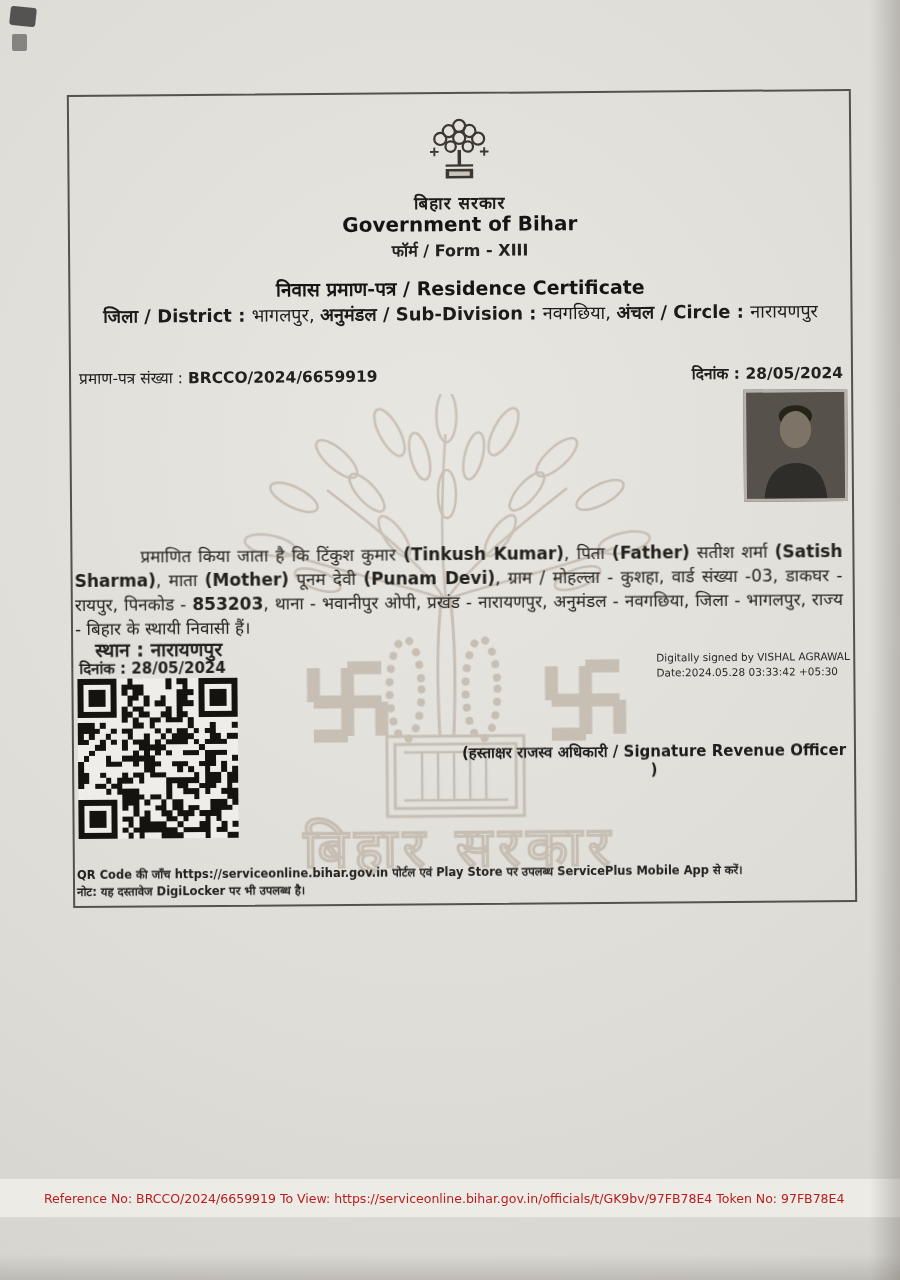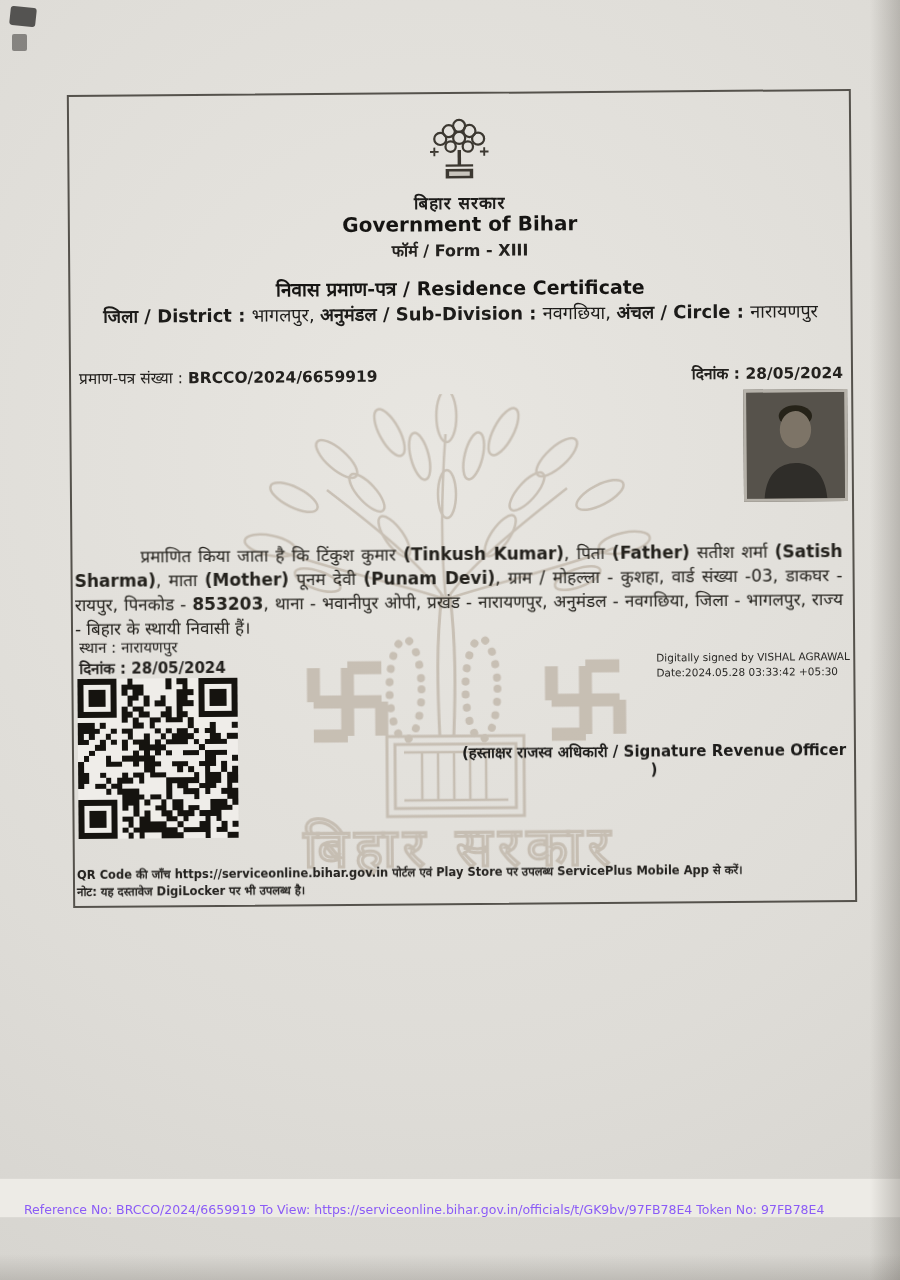--- a/index.html
+++ b/index.html
@@ -35,40 +35,40 @@
   .issue-date { font-weight:bold; }
 
   .photo { position:absolute; left:672px; top:298px; width:104px; height:112px;
     background:#56524b; border:3px solid #b6b2aa; overflow:hidden; }
 
   .watermark { position:absolute; left:150px; top:300px; width:490px; height:496px; z-index:0; }
 
   .body-text { position:absolute; left:2px; right:10px; top:448px; z-index:2;
     font-size:17px; line-height:24px; text-align:justify; text-indent:66px; color:#24221d; }
 
-  .place { position:absolute; left:6px; top:540px; font-size:15px; z-index:2; }
+  .place { position:absolute; left:22px; top:540px; font-size:19px; z-index:2;font-weight:bold; }
   .date2 { position:absolute; left:6px; top:561px; font-size:15px; font-weight:bold; z-index:2; }
 
   .qr { position:absolute; left:4px; top:582px; width:160px; height:160px;
     background:#efede9; z-index:2; }
 
   .dsig { position:absolute; left:583px; top:558px; font-size:10.5px; line-height:1.4;
     color:#2a2926; z-index:2; }
 
   .sig-label { position:absolute; left:382px; top:648px; width:396px; text-align:center;
     font-size:15px; font-weight:bold; z-index:2; color:#1d1c1a; }
 
   .qr-note1 { position:absolute; left:2px; top:770px; right:40px;
     font-size:11.5px; font-weight:bold; z-index:2; }
   .qr-note2 { position:absolute; left:2px; top:787px;
     font-size:11.5px; font-weight:bold; z-index:2; }
 
   .footer-strip { position:absolute; left:0; right:0; top:1178px; height:40px;
     background:#edebe6; border-top:1px solid rgba(0,0,0,.07); border-bottom:1px solid rgba(0,0,0,.07);
-    display:flex; align-items:flex-end; padding-left:24px; font-size:12.5px; color:#8b5cf6; }
+    display:flex; align-items:center; padding-left:44px; font-size:12.5px; color:#b91c1c; }
 
   svg.wm * { stroke:#ab9c8b; fill:none; }
 </style>
 </head>
 <body>
 
 <div class="page">
 
   <div class="artifact a1"></div>
   <div class="artifact a2"></div>

